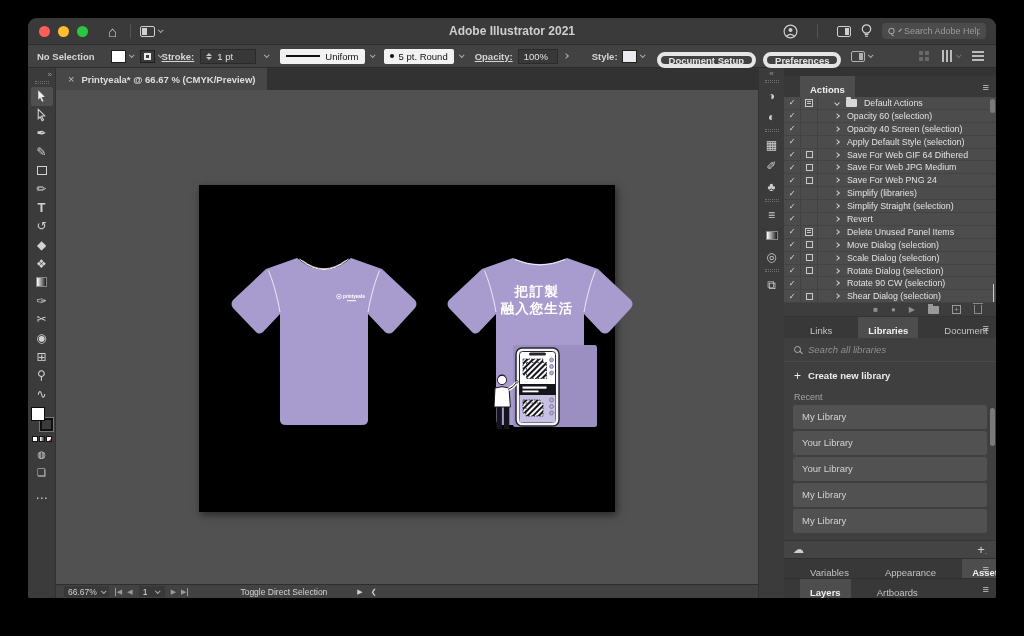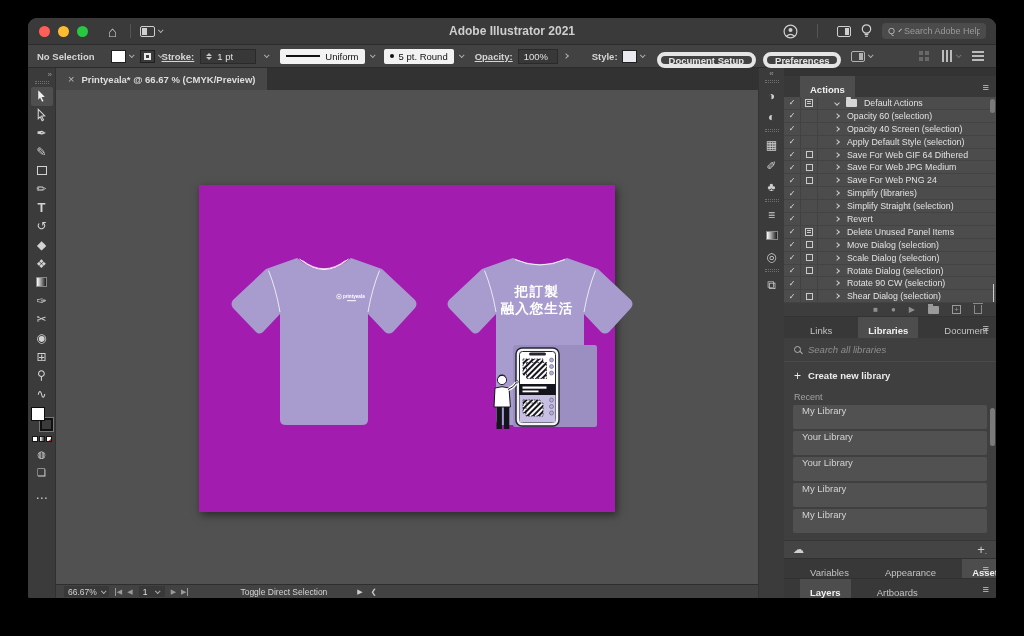--- a/index.html
+++ b/index.html
@@ -69,21 +69,21 @@
   .mini-color{background:#fff}.mini-grad{background:linear-gradient(90deg,#fff,#333)}
   .mini-none{background:#fff;position:relative;overflow:hidden}
   .mini-none::before{content:"";position:absolute;left:-2px;top:2px;width:12px;height:1.6px;background:#d22;transform:rotate(-45deg);}
 
   
   .docarea { position:absolute; left:28px; top:0; width:702px; bottom:0; display:flex; flex-direction:column; }
   .tabbar { height:22px; background:#323232; display:flex; align-items:flex-end; }
   .doctab { height:22px; background:#474747; display:flex; align-items:center; gap:7px; padding:0 12px; font-size:9.5px; color:#dedede; font-weight:bold; }
   .doctab .close { color:#bbb; font-size:11px; font-weight:normal; }
   .canvas { flex:1; background:#515151; position:relative; overflow:hidden; }
-  .artboard { position:absolute; left:143px; top:95px; width:416px; height:327px; background:#a21caf; box-shadow:2px 3px 8px rgba(0,0,0,.5); }
+  .artboard { position:absolute; left:143px; top:95px; width:416px; height:327px; background:#000000; box-shadow:2px 3px 8px rgba(0,0,0,.5); }
   .statusbar { height:14px; background:#424242; border-top:1px solid #2e2e2e; display:flex; align-items:center; font-size:8.5px; color:#d0d0d0; gap:6px; }
   .sb-zoom { margin-left:8px; display:flex; gap:4px; align-items:center; background:#383838; height:11px; padding:0 4px; }
   .sb-nav { display:flex; align-items:center; gap:5px; color:#9a9a9a; font-size:7px; }
   .sb-field { background:#383838; height:11px; min-width:26px; display:flex; align-items:center; padding:0 4px; color:#e0e0e0; gap:8px; }
   .sb-hint { margin-left:46px; color:#d5d5d5; }
   .sb-arr { color:#cfcfcf; font-size:7px; margin-left:24px; }
 
   
   .dock { position:absolute; left:730px; top:0; width:26px; bottom:0; background:#3b3b3b; border-left:1px solid #333; display:flex; flex-direction:column; align-items:center; }
   .dock .collapse { font-size:8px; color:#9a9a9a; margin:1px 0 0; }
@@ -124,21 +124,21 @@
   .libraries { flex:1; background:#3f3f3f; display:flex; flex-direction:column; position:relative; overflow:hidden; }
   .lib-search { height:24px; display:flex; align-items:center; gap:7px; padding:0 10px; border-bottom:1px solid #4a4a4a; }
   .mag { width:7px; height:7px; border:1.4px solid #b0b0b0; border-radius:50%; position:relative; display:inline-block; }
   .mag::after{content:"";position:absolute;width:4px;height:1.4px;background:#b0b0b0;transform:rotate(45deg);right:-3.4px;bottom:-1px;}
   .lib-search input { background:transparent; border:none; outline:none; color:#c9c9c9; font-size:9.5px; font-style:italic; width:160px; }
   .lib-search input::placeholder { color:#8f8f8f; }
   .lib-create { height:27px; display:flex; align-items:center; gap:7px; padding:0 10px; color:#ececec; font-size:9.5px; font-weight:bold; }
   .lib-create .plus { font-size:12px; font-weight:normal; }
   .lib-recent { height:16px; display:flex; align-items:center; padding:0 10px; color:#a3a3a3; font-size:9px; }
   .lib-list { flex:1; padding:0 9px; overflow:hidden; display:flex; flex-direction:column; gap:2.5px; }
-  .lib-item { background:#515151; border-radius:2px; min-height:23.5px; display:flex; padding:0 9px; font-size:9.5px; color:#d2d2d2; }
+  .lib-item { background:#515151; border-radius:2px; min-height:23.5px; display:flex; align-items:center; padding:0 9px; font-size:9.5px; color:#d2d2d2; }
   .lib-scroll { position:absolute; right:1px; top:70px; width:5px; height:38px; background:#7a7a7a; border-radius:3px; }
   .lib-footer { height:18px; background:#444; display:flex; align-items:center; justify-content:space-between; padding:0 9px; color:#cfcfcf; font-size:11px; border-top:1px solid #363636; }
 
   .lowtabs { height:20px; background:#383838; border-top:1px solid #303030; display:flex; align-items:stretch; font-size:9.5px; color:#c3c3c3; position:relative; }
 
   
   .cjk { font-family:"Liberation Sans","DejaVu Sans",sans-serif; font-weight:bold; }
 </style>
 </head>
 <body>

